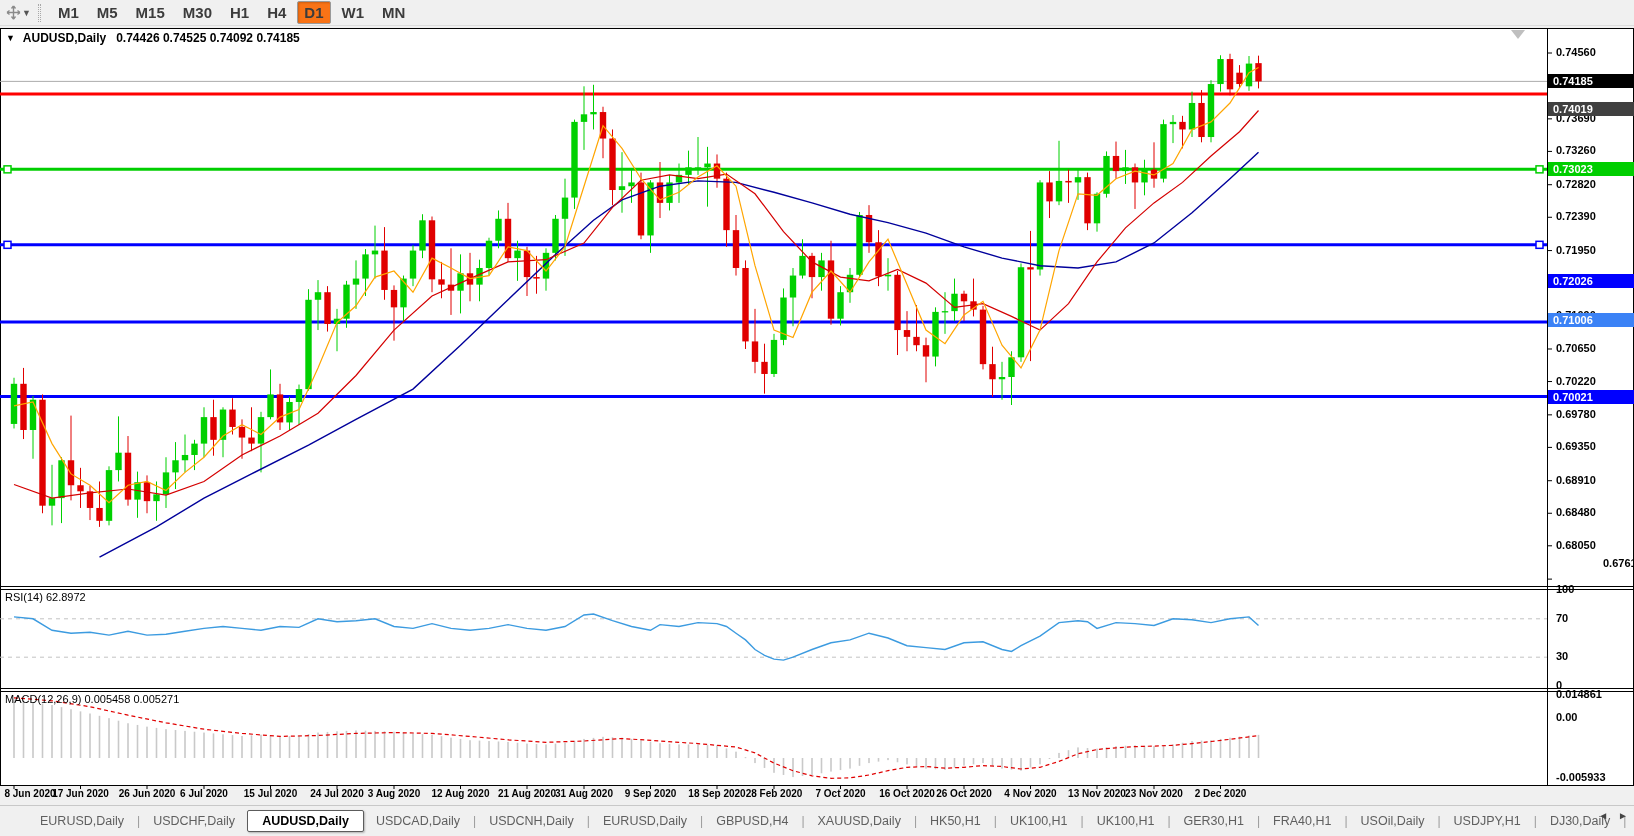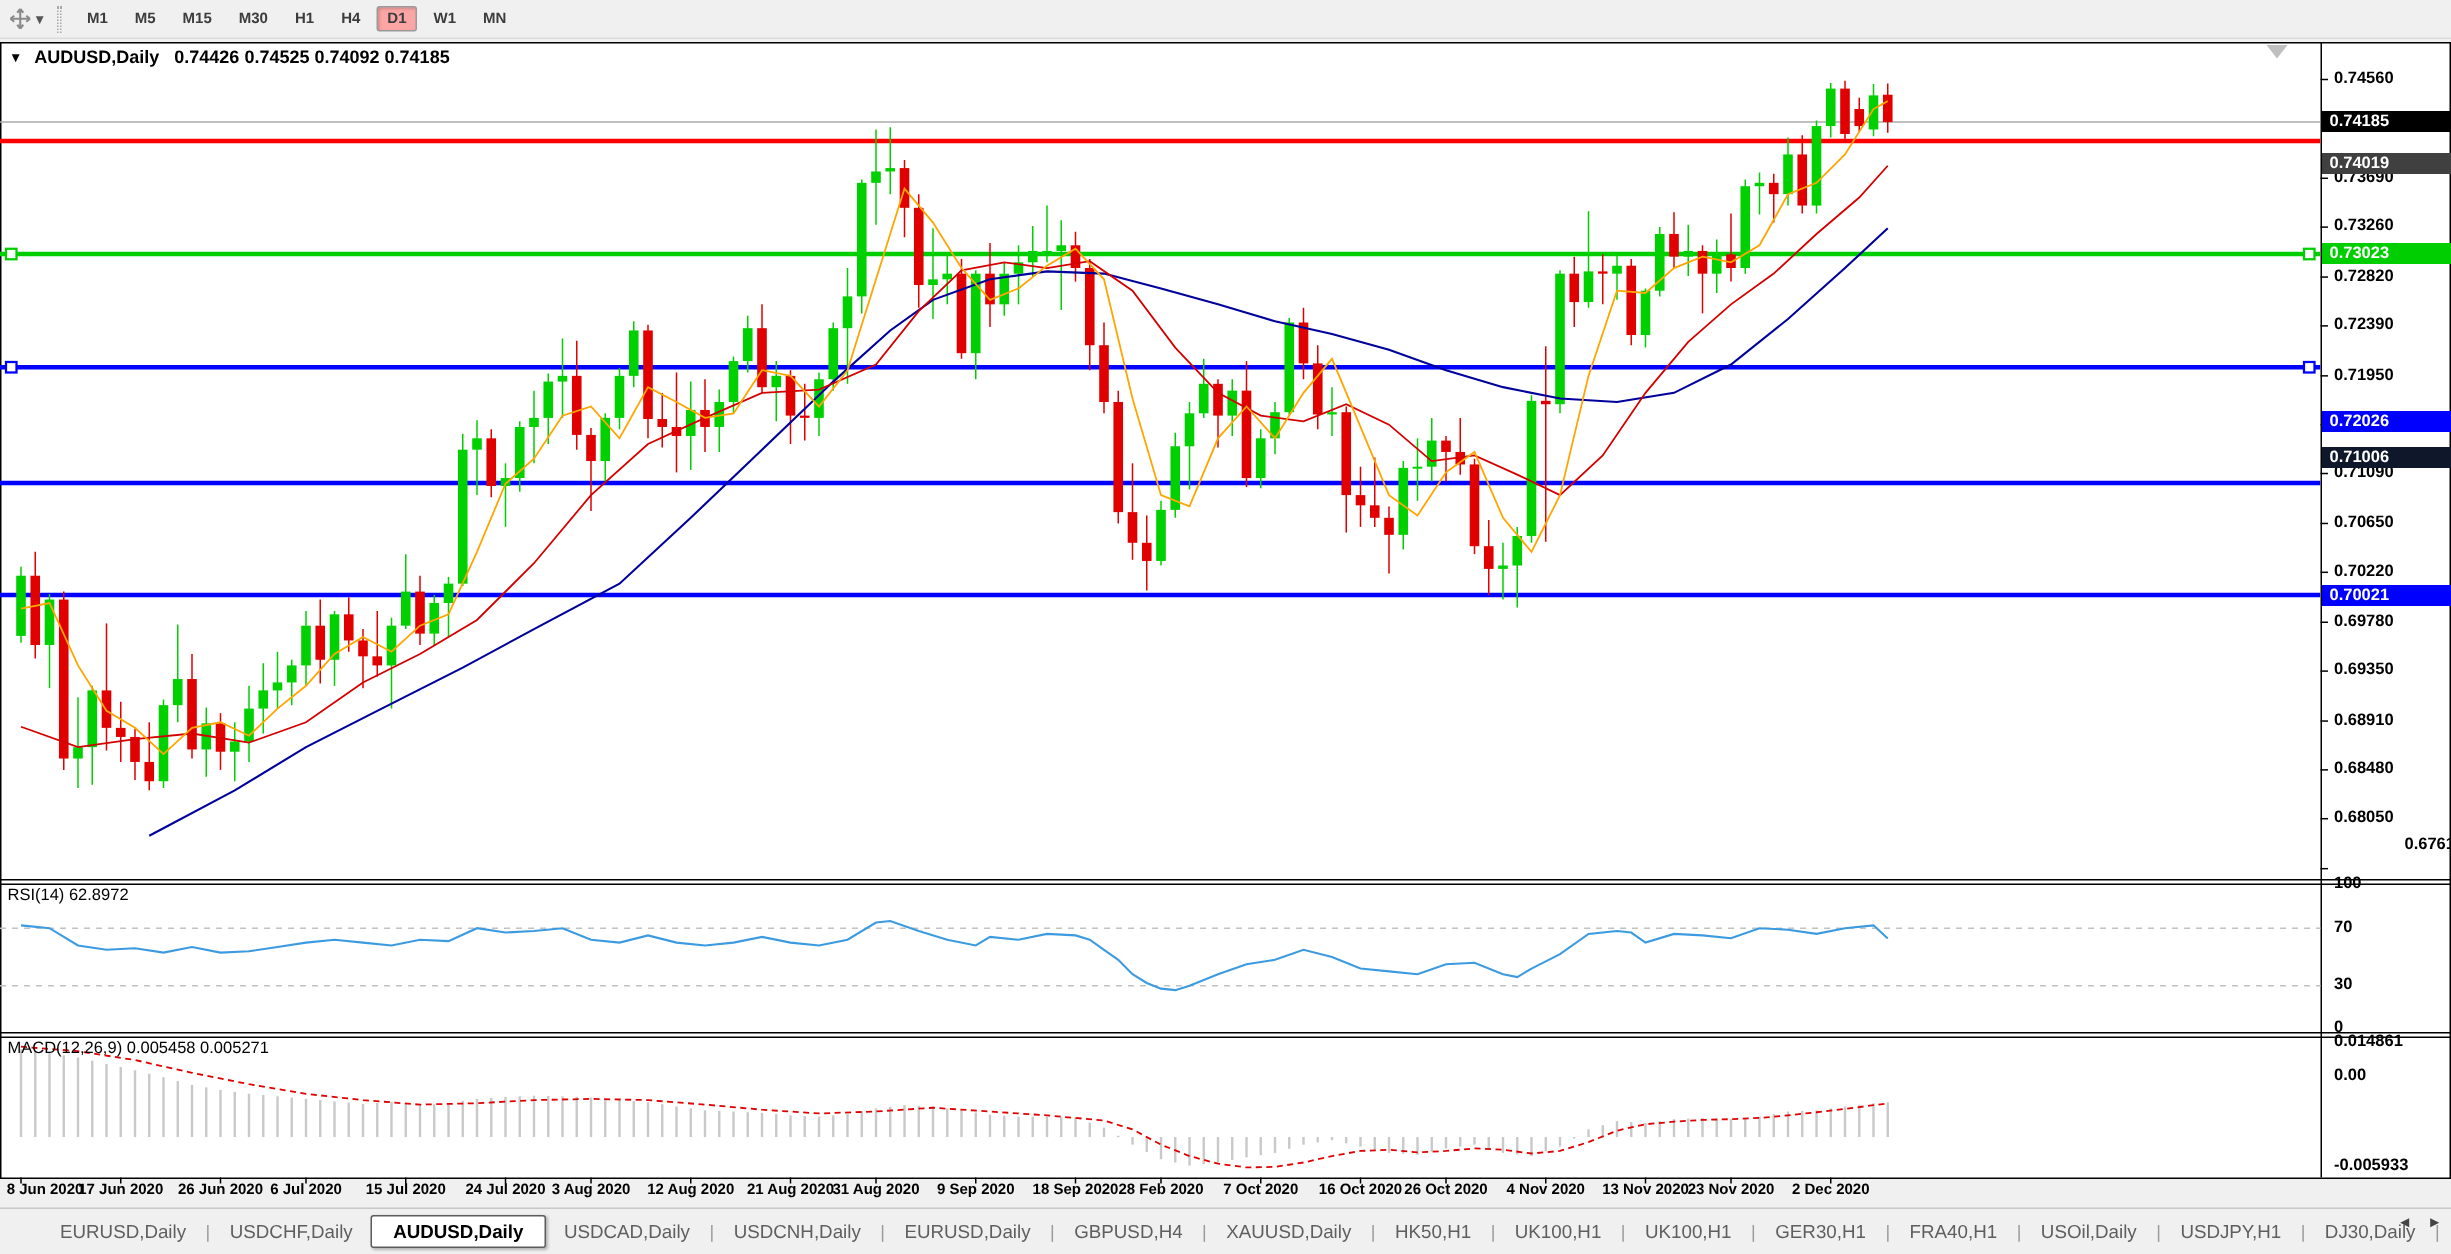--- a/index.html
+++ b/index.html
@@ -2,22 +2,22 @@
 <html><head>
 <meta charset="utf-8">
 <style>
   html,body{margin:0;padding:0}
   body{width:1634px;height:836px;background:#f0f0f0;font-family:"Liberation Sans",sans-serif;position:relative;overflow:hidden}
   
   .toolbar{position:absolute;left:0;top:0;width:1634px;height:25px;background:#f0f0f0;border-bottom:1px solid #dcdcdc;display:flex;align-items:center}
   .tool-icon{width:18px;height:16px;margin-left:4px;display:flex;align-items:center;justify-content:center}
   .caret{font-size:9px;color:#555;margin:0 3px 0 0}
   .grip{height:18px;border-left:1px dotted #a8a8a8;border-right:1px dotted #a8a8a8;width:1px;margin:0 8px 0 4px}
-  .tf-btn{font-size:10px;font-weight:700;color:#3c3c3c;padding:2px 6px;margin:0 2px;border:1px solid transparent;border-radius:2px;cursor:default}
-  .tf-btn.active{background:#fca5a5;border:1px solid #9a9a9a;box-shadow:inset 1px 1px 2px rgba(0,0,0,.18)}
+  .tf-btn{font-size:15px;font-weight:700;color:#3c3c3c;padding:2px 6px;margin:0 2px;border:1px solid transparent;border-radius:2px;cursor:default}
+  .tf-btn.active{background:#f97316;border:1px solid #9a9a9a;box-shadow:inset 1px 1px 2px rgba(0,0,0,.18)}
   
   #chart-svg{position:absolute;left:0;top:0}
   .hdr{position:absolute;left:6px;top:31px;font-size:12px;font-weight:700;color:#000;white-space:nowrap;z-index:5}
   .hdr .caret2{font-size:9px;margin-right:5px;vertical-align:1px}
   .pane-label{position:absolute;left:5px;font-size:11px;color:#000;z-index:5;white-space:nowrap}
   .ax-label{position:absolute;left:1556px;font-size:11px;font-weight:700;color:#000;white-space:nowrap;z-index:4}
   .badge{position:absolute;left:1548px;width:82px;height:14px;font-size:11px;font-weight:700;color:#fff;line-height:14px;padding-left:5px;z-index:6}
   .date-label{position:absolute;top:788px;font-size:10px;font-weight:700;color:#000;transform:translateX(-50%);white-space:nowrap;z-index:4}
   
   .tabbar{position:absolute;left:0;top:805px;width:1634px;height:31px;background:#f0f0f0;border-top:1px solid #c8c8c8;display:flex;align-items:center;padding-left:28px;box-sizing:border-box}
@@ -557,21 +557,21 @@
     <div class="ax-label" style="top: 611.8px;">70</div>
     <div class="ax-label" style="top: 650.2px;">30</div>
     <div class="ax-label" style="top: 679px;">0</div>
     <div class="ax-label" style="top: 688.004px;">0.014861</div>
     <div class="ax-label" style="top: 711px;">0.00</div>
     <div class="ax-label" style="top: 771px;">-0.005933</div>
     <div class="badge" style="top: 74.3875px; background: rgb(0, 0, 0);">0.74185</div>
     <div class="badge" style="top: 102px; background: #404040;">0.74019</div>
     <div class="badge" style="top: 162.351px; background: rgb(0, 206, 0);">0.73023</div>
     <div class="badge" style="top: 237.824px; background: rgb(0, 0, 255); margin-top: 36px;">0.72026</div>
-    <div class="badge" style="top: 298px; background: #0f172a;">0.71006</div>
+    <div class="badge" style="top: 313px; background: #3b82f6;">0.71006</div>
     <div class="badge" style="top: 389.602px; background: rgb(0, 0, 255);">0.70021</div>
   </div>
 <div id="date-labels">
     <div class="date-label" style="left: 30px;">8 Jun 2020</div>
     <div class="date-label" style="left: 80.5px;">17 Jun 2020</div>
     <div class="date-label" style="left: 147px;">26 Jun 2020</div>
     <div class="date-label" style="left: 204px;">6 Jul 2020</div>
     <div class="date-label" style="left: 270.5px;">15 Jul 2020</div>
     <div class="date-label" style="left: 337px;">24 Jul 2020</div>
     <div class="date-label" style="left: 394px;">3 Aug 2020</div>

